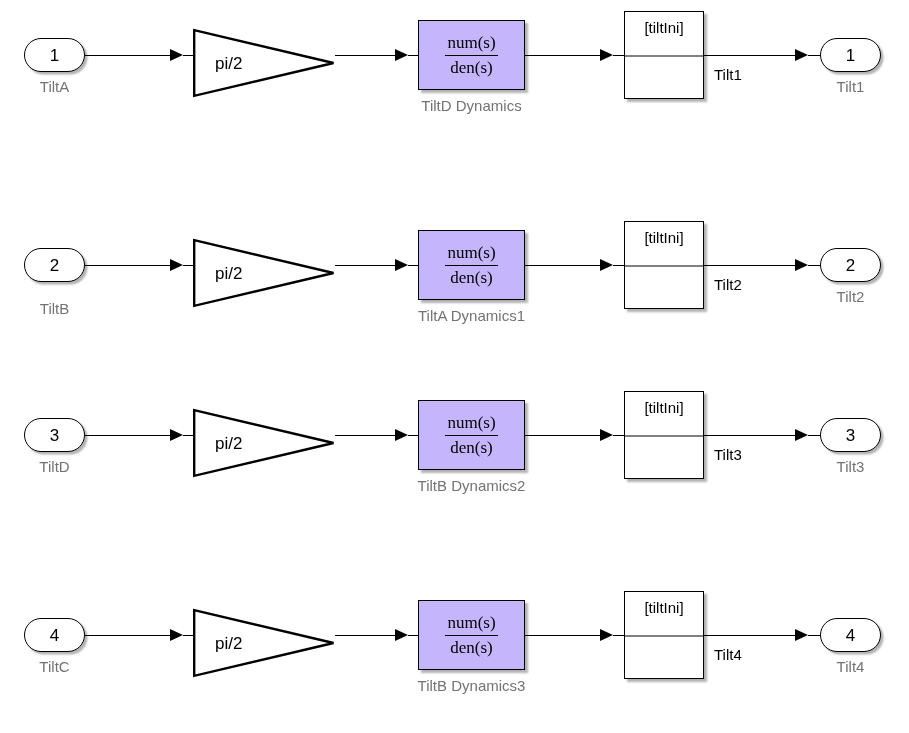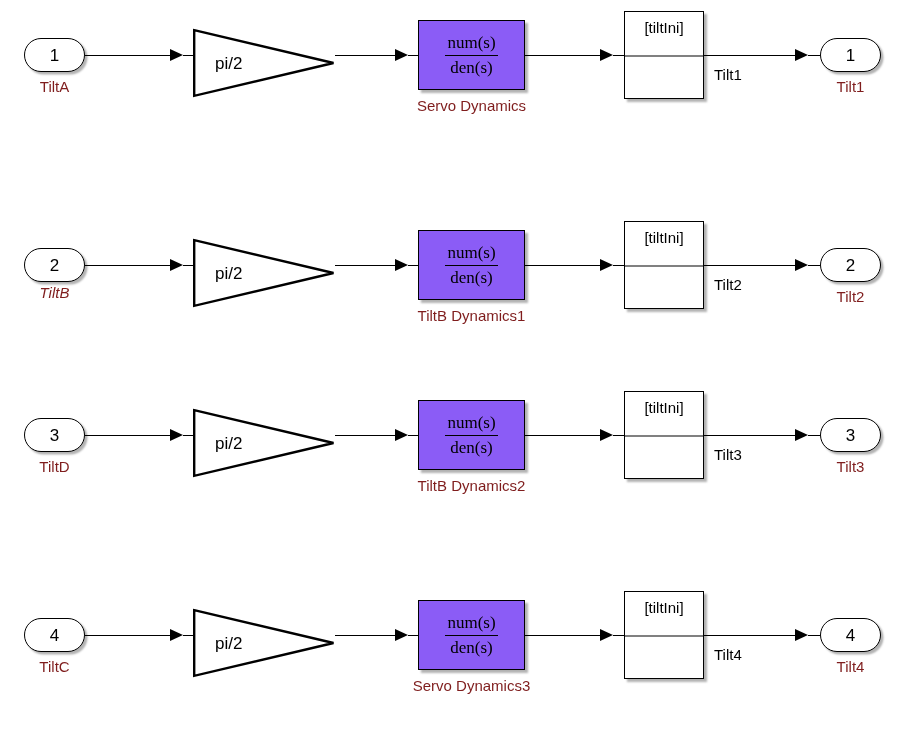--- a/index.html
+++ b/index.html
@@ -96,21 +96,21 @@
 
   
   .tfblock {
     position: absolute;
     top: 60px;
     margin-top: -35px;
     width: 107px;
     height: 70px;
     box-sizing: border-box;
     border: 1.7px solid #000000;
-    background: #8b5cf6;
+    background: #c4b5fd;
     box-shadow: 2.5px 2.5px 2px rgba(0,0,0,0.30);
     display: flex;
     align-items: center;
     justify-content: center;
   }
   .frac {
     font-family: "Liberation Serif", serif;
     font-size: 17px;
     line-height: 1.28;
     text-align: center;
@@ -155,21 +155,21 @@
     top: 44px;
     height: 0;
     border-top: 2px solid #808080;
     margin-top: -1px;
   }
 
   
   .blocklabel {
     position: absolute;
     font-size: 15px;
-    color: #7f1d1d;
+    color: #737373;
     line-height: 1;
     white-space: nowrap;
     text-align: center;
   }
   .blocklabel.centered {
     transform: translateX(-50%);
   }
 
   
   .signallabel {
@@ -198,57 +198,57 @@
       </div>
       <div class="wire" style="left: 335px; width: 60px;"></div>
       <div class="arrow" style="left: 395px;"></div>
       <div class="wire" style="left: 408px; width: 10px;"></div>
       <div class="tfblock" style="left: 418px;">
         <div class="frac">
           <span class="num">num(s)</span>
           <span class="den">den(s)</span>
         </div>
       </div>
-      <div class="blocklabel centered" style="left: 471.5px; top: 103px;">Servo Dynamics</div>
+      <div class="blocklabel centered" style="left: 471.5px; top: 103px;">TiltD Dynamics</div>
       <div class="wire" style="left: 525px; width: 75px;"></div>
       <div class="arrow" style="left: 600px;"></div>
       <div class="wire" style="left: 613px; width: 11px;"></div>
       <div class="icblock" style="left: 624px;">
         <div class="ictext">[tiltIni]</div>
         <div class="icline"></div>
       </div>
       <div class="wire" style="left: 704px; width: 91px;"></div>
       <div class="signallabel" style="left: 714px; top: 72px;">Tilt1</div>
       <div class="arrow" style="left: 795px;"></div>
       <div class="wire" style="left: 808px; width: 12px;"></div>
       <div class="port" style="left: 820px;">1</div>
       <div class="blocklabel centered" style="left: 850.5px; top: 84px;">Tilt1</div>
     </div>
     <div class="row" style="top: 205px;">
       <div class="port" style="left: 24px;">2</div>
-      <div class="blocklabel centered" style="left: 54.5px; top: 80px; font-style: italic;">TiltB</div>
+      <div class="blocklabel centered" style="left: 54.5px; top: 96px;">TiltB</div>
       <div class="wire" style="left: 85px; width: 85px;"></div>
       <div class="arrow" style="left: 170px;"></div>
       <div class="wire" style="left: 183px; width: 10px;"></div>
       <div class="gain" style="left: 193px;">
         <svg viewBox="0 0 142 68" preserveAspectRatio="none">
           <polygon points="1.2,1.2 140.5,34 1.2,66.8" fill="#ffffff" stroke="#000000" stroke-width="2.4" stroke-linejoin="miter"></polygon>
         </svg>
         <div class="glabel">pi/2</div>
       </div>
       <div class="wire" style="left: 335px; width: 60px;"></div>
       <div class="arrow" style="left: 395px;"></div>
       <div class="wire" style="left: 408px; width: 10px;"></div>
       <div class="tfblock" style="left: 418px;">
         <div class="frac">
           <span class="num">num(s)</span>
           <span class="den">den(s)</span>
         </div>
       </div>
-      <div class="blocklabel centered" style="left: 471.5px; top: 103px;">TiltB Dynamics1</div>
+      <div class="blocklabel centered" style="left: 471.5px; top: 103px;">TiltA Dynamics1</div>
       <div class="wire" style="left: 525px; width: 75px;"></div>
       <div class="arrow" style="left: 600px;"></div>
       <div class="wire" style="left: 613px; width: 11px;"></div>
       <div class="icblock" style="left: 624px;">
         <div class="ictext">[tiltIni]</div>
         <div class="icline"></div>
       </div>
       <div class="wire" style="left: 704px; width: 91px;"></div>
       <div class="signallabel" style="left: 714px; top: 72px;">Tilt2</div>
       <div class="arrow" style="left: 795px;"></div>
@@ -306,21 +306,21 @@
       </div>
       <div class="wire" style="left: 335px; width: 60px;"></div>
       <div class="arrow" style="left: 395px;"></div>
       <div class="wire" style="left: 408px; width: 10px;"></div>
       <div class="tfblock" style="left: 418px;">
         <div class="frac">
           <span class="num">num(s)</span>
           <span class="den">den(s)</span>
         </div>
       </div>
-      <div class="blocklabel centered" style="left: 471.5px; top: 103px;">Servo Dynamics3</div>
+      <div class="blocklabel centered" style="left: 471.5px; top: 103px;">TiltB Dynamics3</div>
       <div class="wire" style="left: 525px; width: 75px;"></div>
       <div class="arrow" style="left: 600px;"></div>
       <div class="wire" style="left: 613px; width: 11px;"></div>
       <div class="icblock" style="left: 624px;">
         <div class="ictext">[tiltIni]</div>
         <div class="icline"></div>
       </div>
       <div class="wire" style="left: 704px; width: 91px;"></div>
       <div class="signallabel" style="left: 714px; top: 72px;">Tilt4</div>
       <div class="arrow" style="left: 795px;"></div>

